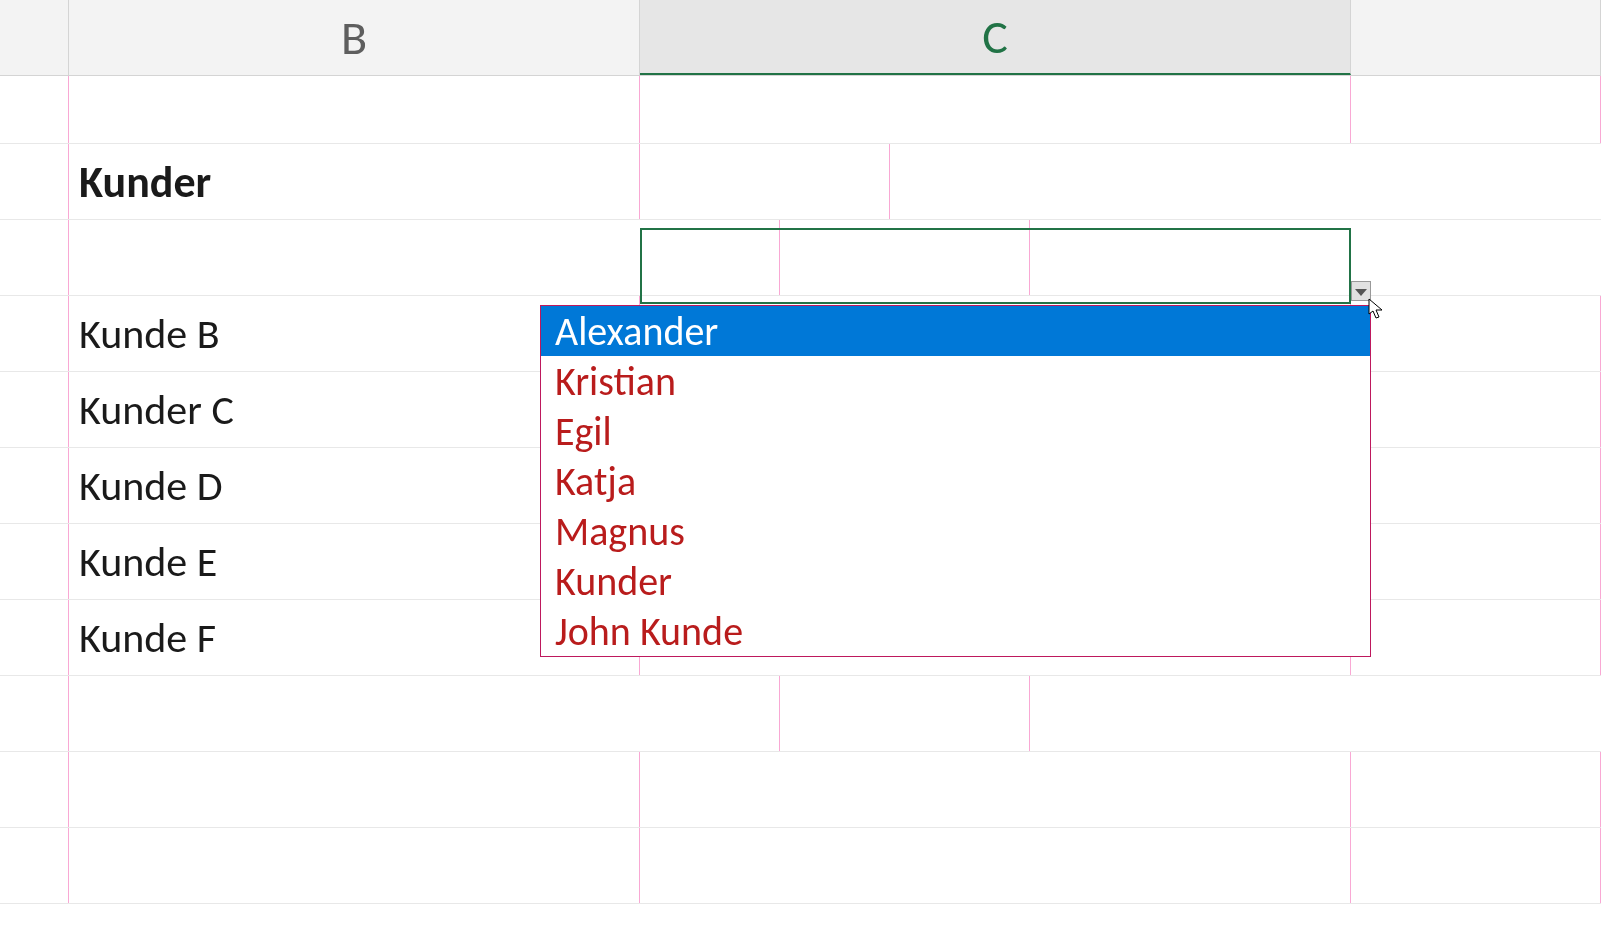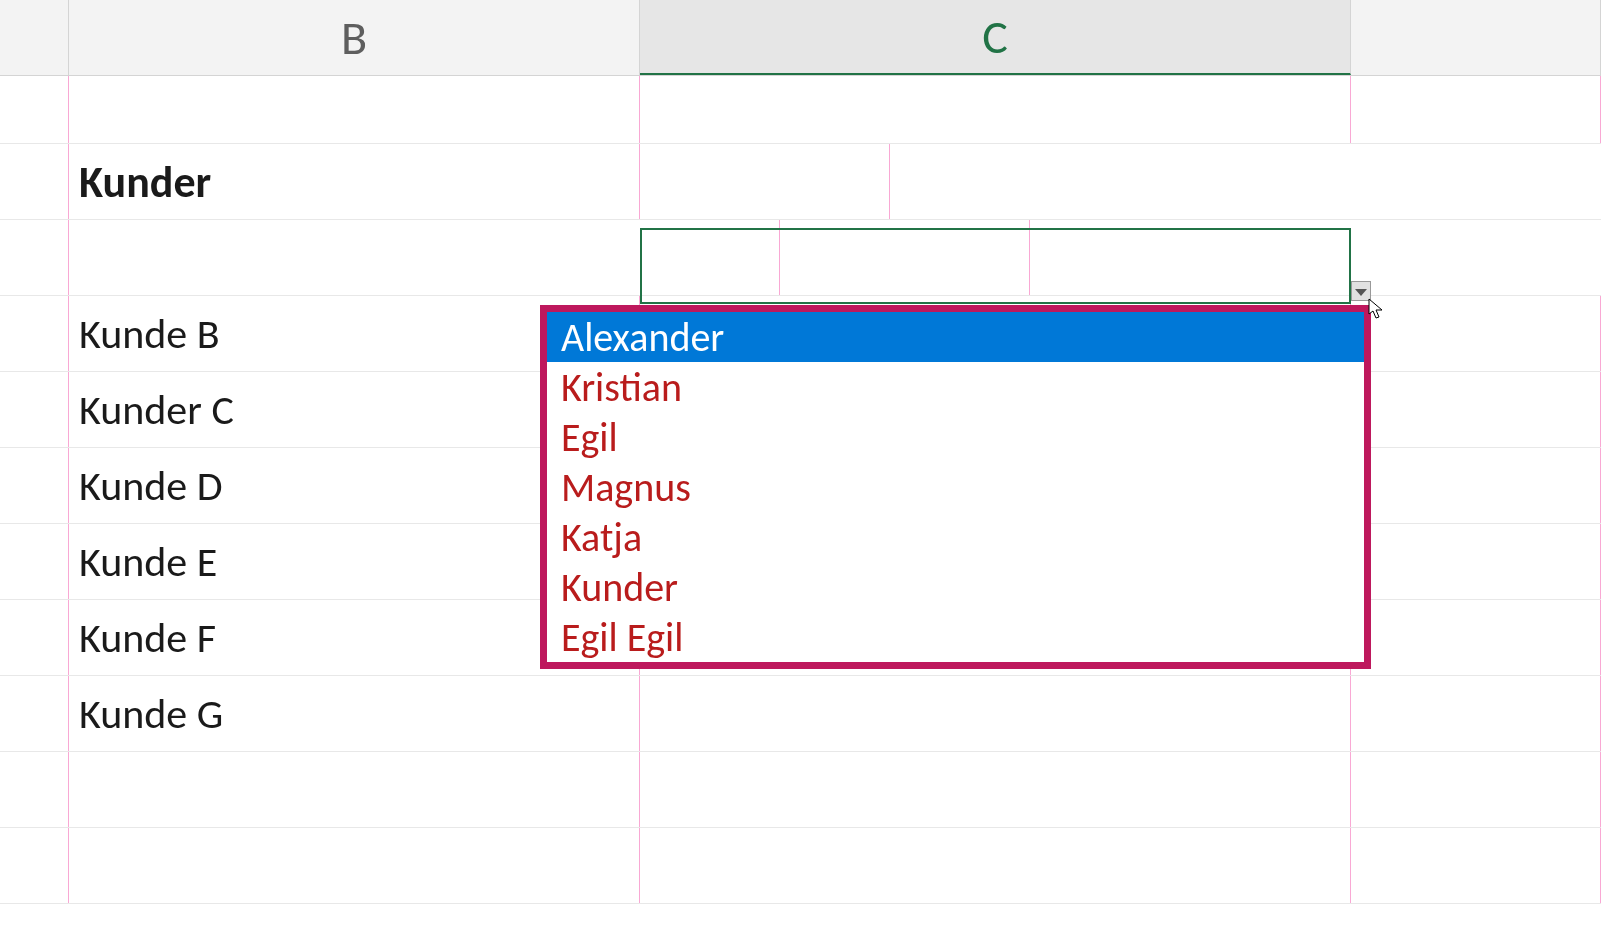--- a/index.html
+++ b/index.html
@@ -102,21 +102,21 @@
     }
     .dropdown-btn svg { width: 12px; height: 8px; }
     
     
     .dropdown-list {
       position: absolute;
       left: 540px;
       top: 305px;
       width: 831px;
       background: #ffffff;
-      border: 7px solid #be185d;
+      border: 1px solid #be185d;
       z-index: 10;
     }
     .dropdown-item {
       height: 50px;
       font-size: 40px;
       padding-left: 14px;
       display: flex;
       align-items: center;
       color: #b91c1c;
       cursor: pointer;
@@ -196,21 +196,20 @@
 
   <div class="row">
     <div class="cell col-a"></div>
     <div class="cell col-b">Kunde F</div>
     <div class="cell col-c"></div>
     <div class="cell col-d"></div>
   </div>
 
   <div class="row">
     <div class="cell col-a"></div>
-    <div class="cell col-b">Kunde G</div>
     <div class="cell col-c"></div>
     <div class="cell col-d"></div>
   </div>
 
   <div class="row">
     <div class="cell col-a"></div>
     <div class="cell col-b"></div>
     <div class="cell col-c"></div>
     <div class="cell col-d"></div>
   </div>
@@ -229,24 +228,24 @@
       <svg viewBox="0 0 12 8">
           <polygon points="0,0 12,0 6,7" fill="#555"></polygon>
         </svg>
     </span>
   </div>
 
   <div class="dropdown-list">
     <div class="dropdown-item highlighted">Alexander</div>
     <div class="dropdown-item">Kristian</div>
     <div class="dropdown-item">Egil</div>
+    <div class="dropdown-item">Katja</div>
     <div class="dropdown-item">Magnus</div>
-    <div class="dropdown-item">Katja</div>
     <div class="dropdown-item">Kunder</div>
-    <div class="dropdown-item">Egil Egil</div>
+    <div class="dropdown-item">John Kunde</div>
   </div>
 
   <div class="cursor">
     <svg width="18" height="22" viewBox="0 0 18 22">
       <path d="M1 1 L1 16 L5 13 L8 20 L11 19 L8 12 L14 12 Z" fill="#fff" stroke="#000" stroke-width="1"></path>
     </svg>
   </div>
 
 </div>
 

